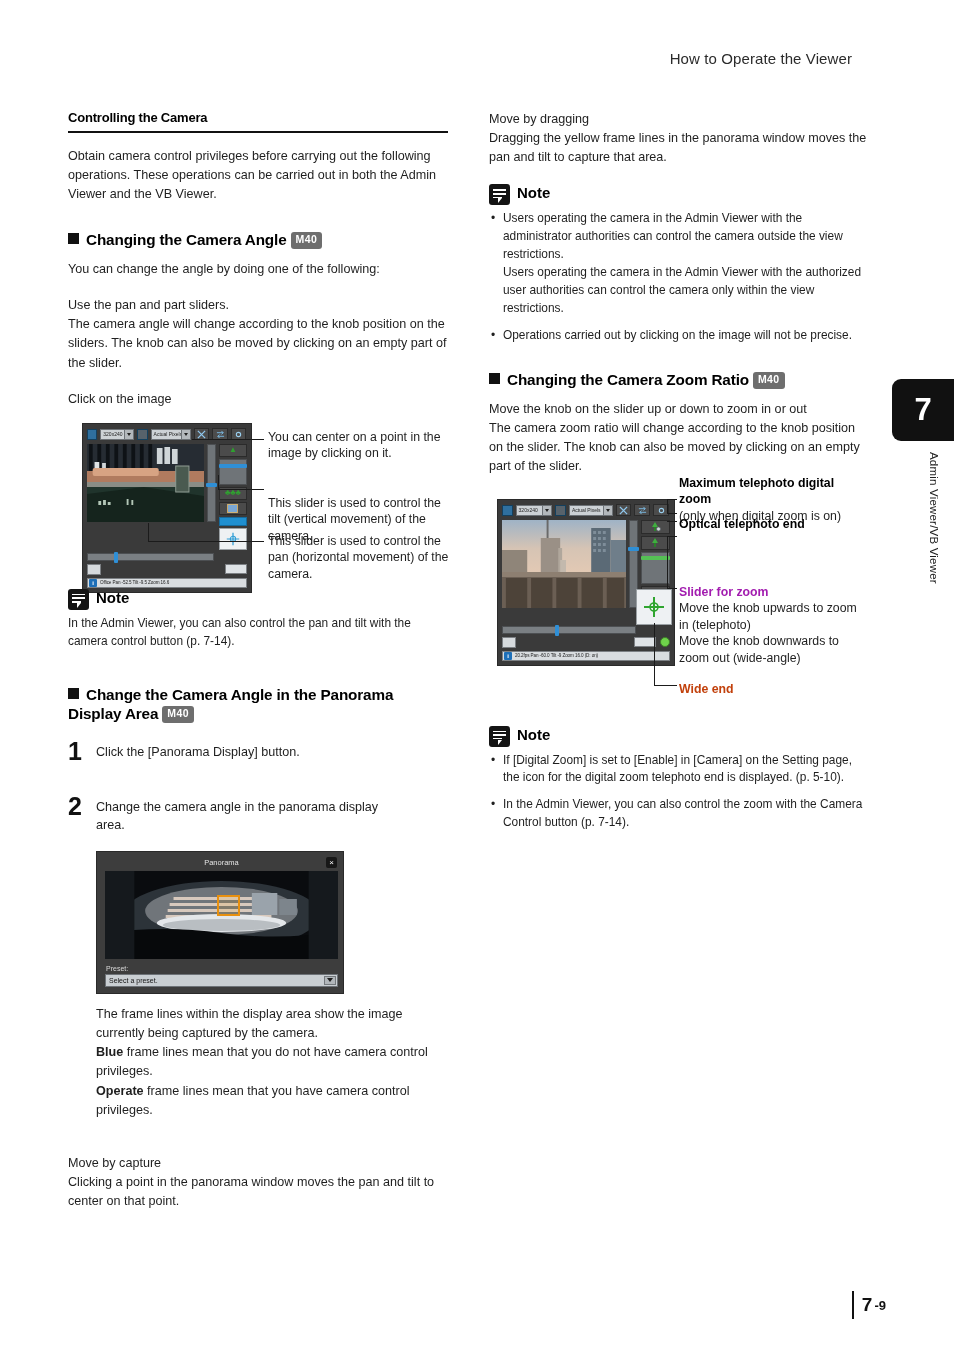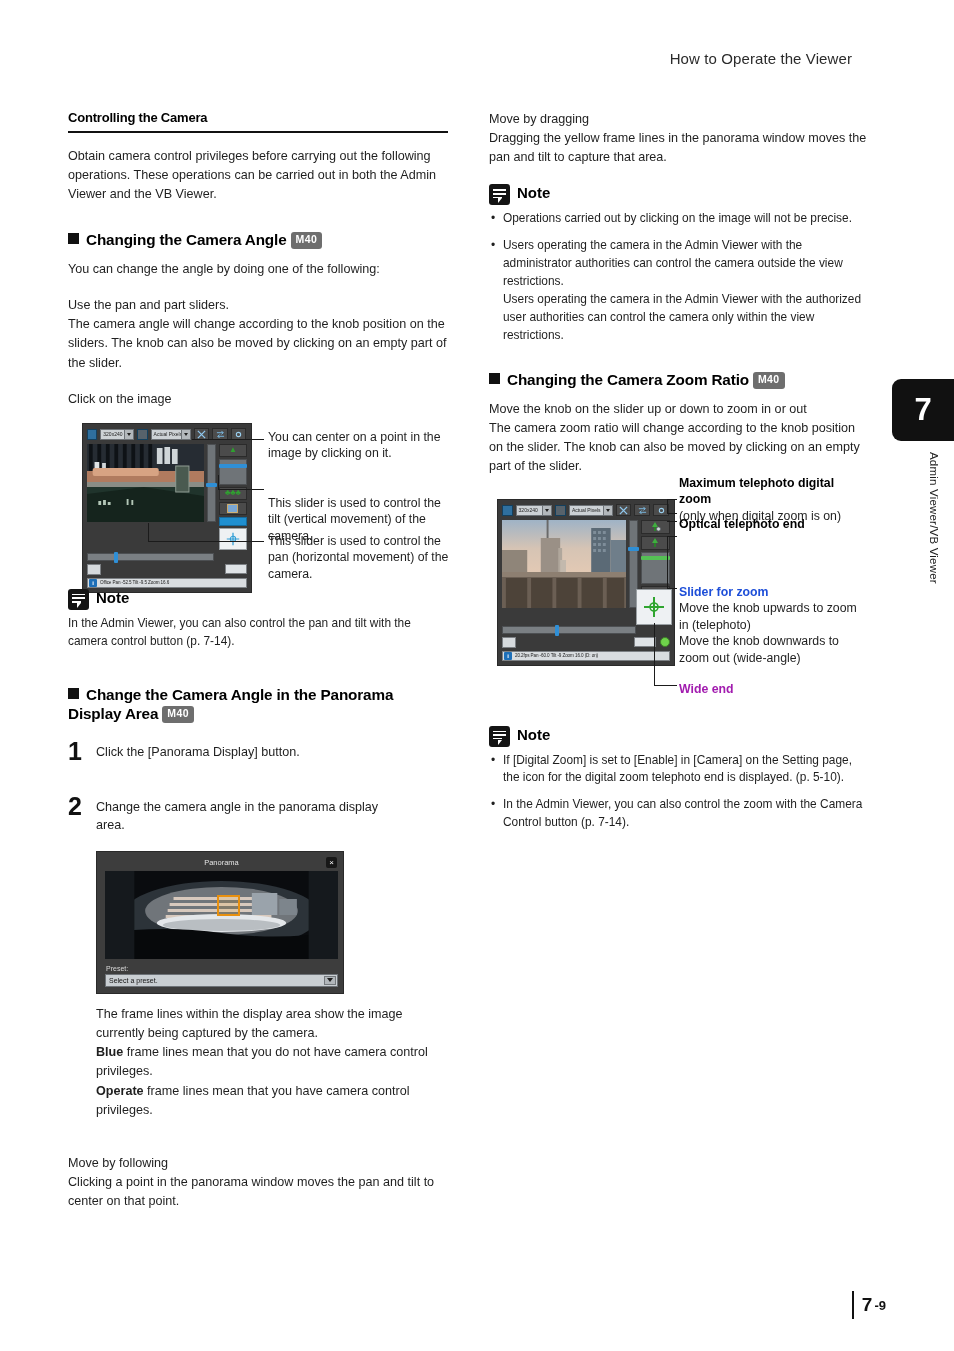--- a/index.html
+++ b/index.html
@@ -434,21 +434,21 @@
       <p class="body">The frame lines within the display area show the image currently being captured by the camera.</p>
       <p class="body" style="margin-top:0">
         <b>Blue</b><span> frame lines mean that you do not have camera control privileges.</span>
       </p>
       <p class="body" style="margin-top:0">
         <b>Operate</b><span> frame lines mean that you have camera control privileges.</span>
       </p>
     </div>
 
     <div class="gap-xl"></div>
-    <p class="body">Move by following</p>
+    <p class="body">Move by capture</p>
     <p class="body" style="margin-top:0">Clicking a point in the panorama window moves the pan and tilt to center on that point.</p>
   </div>
 
   <div class="col-right">
 
     <p class="body">Move by dragging</p>
     <p class="body" style="margin-top:0">Dragging the yellow frame lines in the panorama window moves the pan and tilt to capture that area.</p>
 
     <div class="gap-m"></div>
 
@@ -456,23 +456,23 @@
       <div class="note-head">
         <span class="note-icon">
           <span class="ln l1"></span>
             <span class="ln l2"></span>
             <span class="ln l3"></span>
             <span class="tail"></span>
         </span>
         <span class="note-title">Note</span>
       </div>
       <ul class="note-list">
-        <li style="white-space:pre-line">Operations carried out by clicking on the image will not be precise.</li>
         <li style="white-space:pre-line">Users operating the camera in the Admin Viewer with the administrator authorities can control the camera outside the view restrictions.
 Users operating the camera in the Admin Viewer with the authorized user authorities can control the camera only within the view restrictions.</li>
+        <li style="white-space:pre-line">Operations carried out by clicking on the image will not be precise.</li>
       </ul>
     </div>
 
     <div class="gap-m"></div>
 
     <h2 class="sub-head">
       <span class="sq"></span><span>Changing the Camera Zoom Ratio</span><span class="badge">M40</span>
     </h2>
 
     <div class="gap-s"></div>
@@ -610,26 +610,26 @@
           </svg>
       </div>
 
       <div style="position:absolute; left:190px; top:-16px; width:190px;">
         <div class="callout" style="font-weight:bold;color:#000">Maximum telephoto digital zoom</div>
         <div class="callout">(only when digital zoom is on)</div>
       </div>
       <div class="callout" style="position:absolute; left:190px; top:25px; font-weight:bold;color:#000">Optical telephoto end</div>
 
       <div style="position:absolute; left:190px; top:93px; width:185px;">
-        <div class="callout" style="font-weight:bold;color:#1d4ed8">Slider for zoom</div>
+        <div class="callout" style="font-weight:bold;color:#a21caf">Slider for zoom</div>
         <div class="callout" style="white-space:pre-line">Move the knob upwards to zoom in (telephoto)
 Move the knob downwards to zoom out (wide-angle)</div>
       </div>
 
-      <div class="callout" style="position:absolute; left:190px; top:190px; font-weight:bold;color:#a21caf">Wide end</div>
+      <div class="callout" style="position:absolute; left:190px; top:190px; font-weight:bold;color:#c2410c">Wide end</div>
 
       <div class="lead-line" style="left:178px; top:30px; width:10px; height:1px;"></div>
       <div class="lead-line" style="left:178px; top:8px;  width:10px; height:1px;"></div>
       <div class="lead-line" style="left:178px; top:8px;  width:1px; height:14px;"></div>
       <div class="lead-line" style="left:178px; top:22px; width:10px; height:1px;"></div>
 
       <div class="lead-line" style="left:178px; top:45px; width:10px; height:1px;"></div>
       <div class="lead-line" style="left:178px; top:45px; width:1px; height:52px;"></div>
       <div class="lead-line" style="left:178px; top:97px; width:10px; height:1px;"></div>
 

